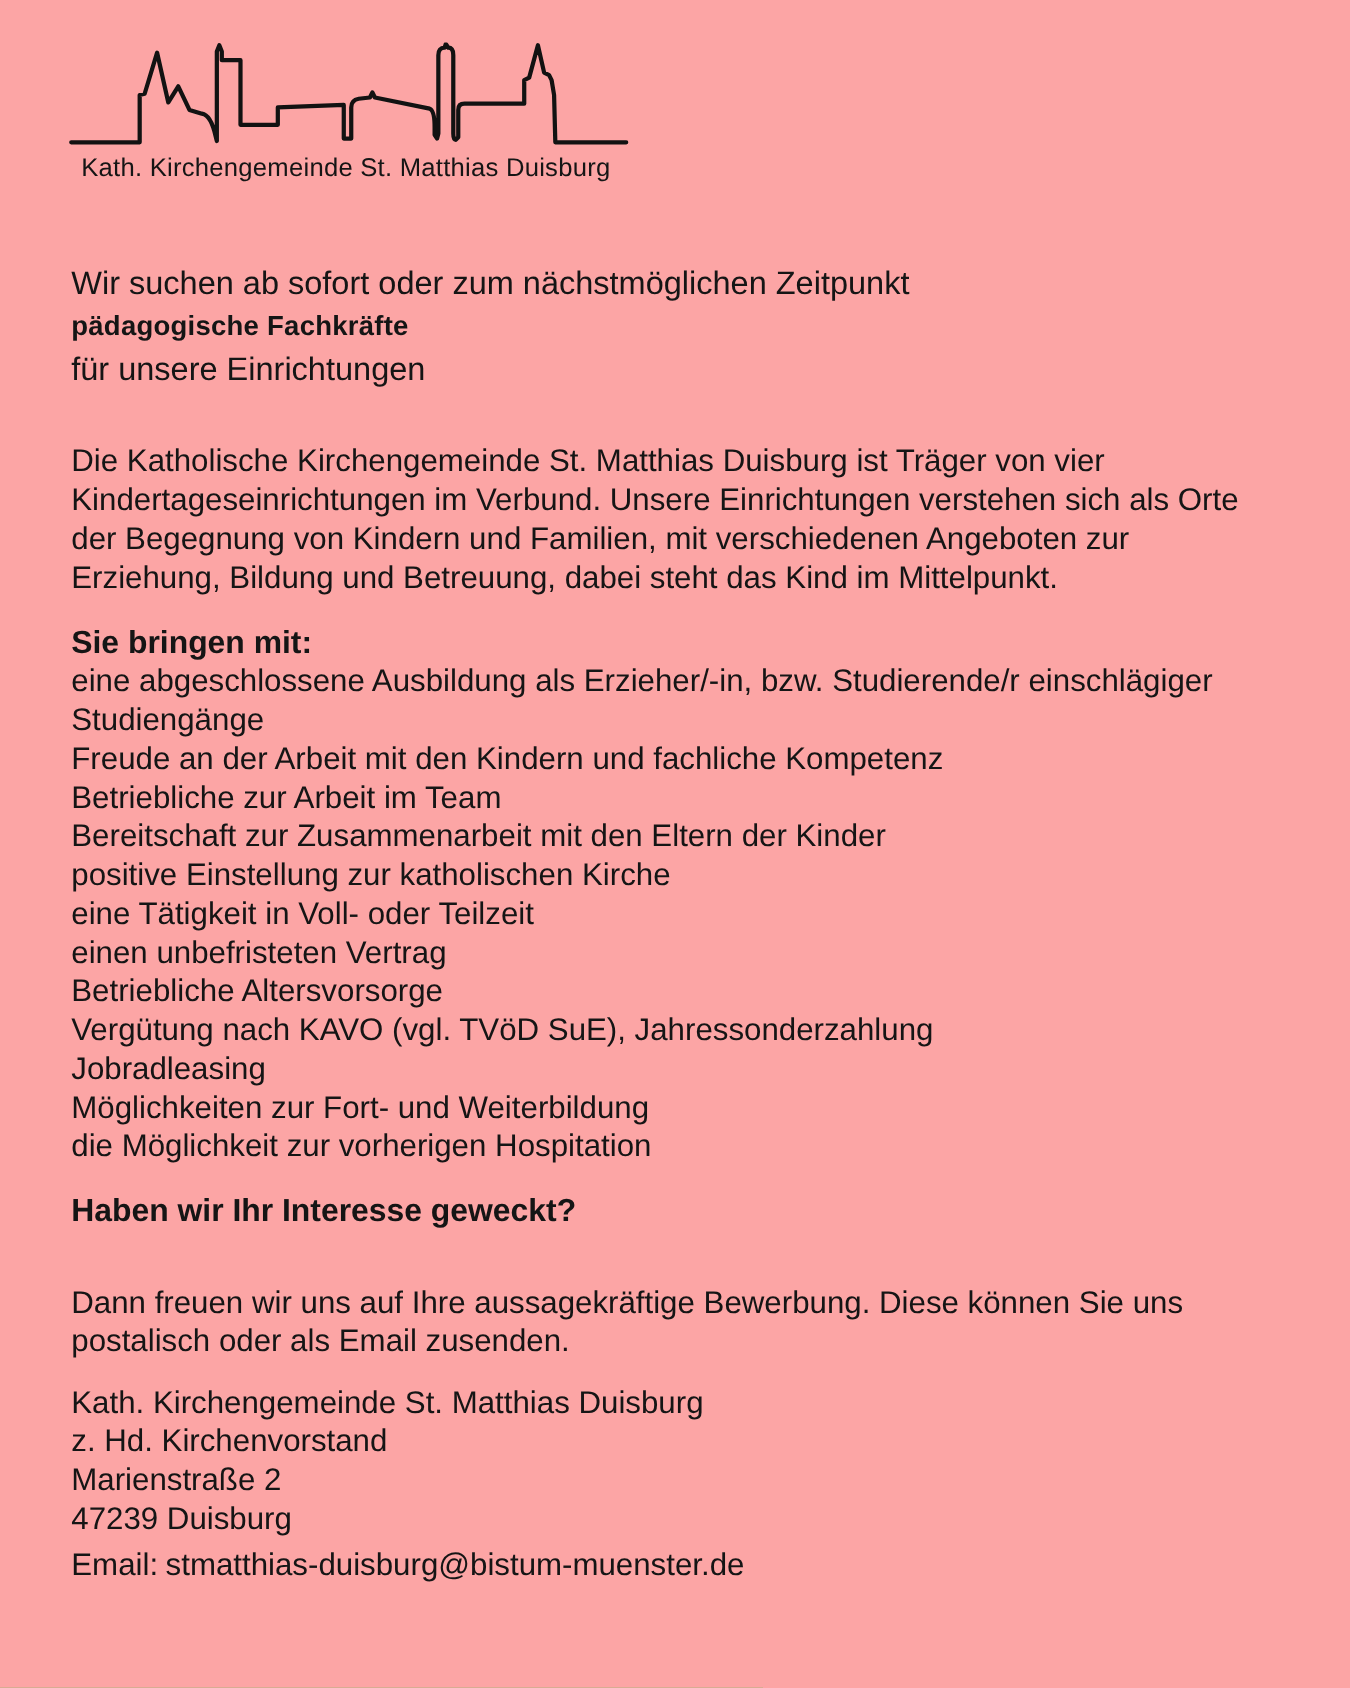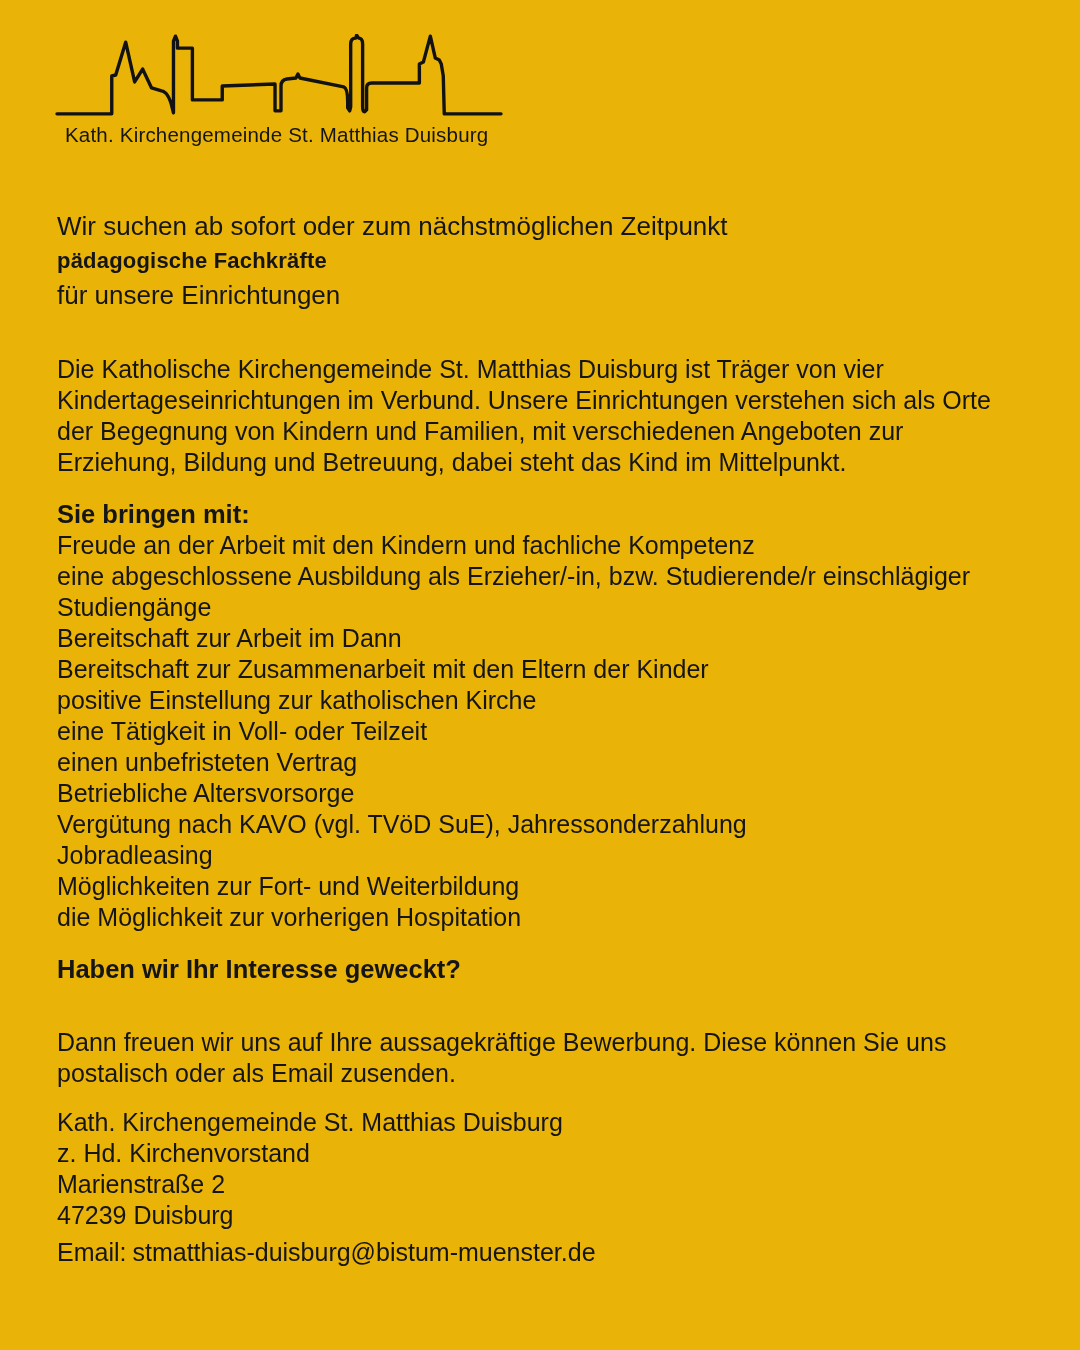--- a/index.html
+++ b/index.html
@@ -2,21 +2,21 @@
 <html lang="de"><head>
 <meta charset="utf-8">
 <style>
   html, body { margin: 0; padding: 0; }
   body { background: #9db877; }
   .page {
     position: relative;
     width: 1080px;
     height: 1350px;
     margin: 0 auto;
-    background: #eab308;
+    background: #fca5a5;
     color: #151515;
     font-family: "Liberation Sans", sans-serif;
     overflow: hidden;
   }
   
   .logo-block { padding: 34px 0 0 55px; }
   .skyline { display: block; width: 448px; height: 86px; }
   .skyline path {
     fill: none;
     stroke: #121212;
@@ -81,23 +81,23 @@
     <section class="intro">
       <div class="intro-line">Wir suchen ab sofort oder zum nächstmöglichen Zeitpunkt</div>
       <div class="intro-title">pädagogische Fachkräfte</div>
       <div class="intro-line">für unsere Einrichtungen</div>
     </section>
 
     <p class="para">Die Katholische Kirchengemeinde St. Matthias Duisburg ist Träger von vier Kindertageseinrichtungen im Verbund. Unsere Einrichtungen verstehen sich als Orte der Begegnung von Kindern und Familien, mit verschiedenen Angeboten zur Erziehung, Bildung und Betreuung, dabei steht das Kind im Mittelpunkt.</p>
 
     <section>
       <h2 class="h">Sie bringen mit:</h2>
+      <div class="line">eine abgeschlossene Ausbildung als Erzieher/-in, bzw. Studierende/r einschlägiger Studiengänge</div>
       <div class="line">Freude an der Arbeit mit den Kindern und fachliche Kompetenz</div>
-      <div class="line">eine abgeschlossene Ausbildung als Erzieher/-in, bzw. Studierende/r einschlägiger Studiengänge</div>
-      <div class="line">Bereitschaft zur Arbeit im Dann</div>
+      <div class="line">Betriebliche zur Arbeit im Team</div>
       <div class="line">Bereitschaft zur Zusammenarbeit mit den Eltern der Kinder</div>
       <div class="line">positive Einstellung zur katholischen Kirche</div>
     </section>
 
     <section>
       <div class="line">eine Tätigkeit in Voll- oder Teilzeit</div>
       <div class="line">einen unbefristeten Vertrag</div>
       <div class="line">Betriebliche Altersvorsorge</div>
       <div class="line">Vergütung nach KAVO (vgl. TVöD SuE), Jahressonderzahlung</div>
       <div class="line">Jobradleasing</div>

